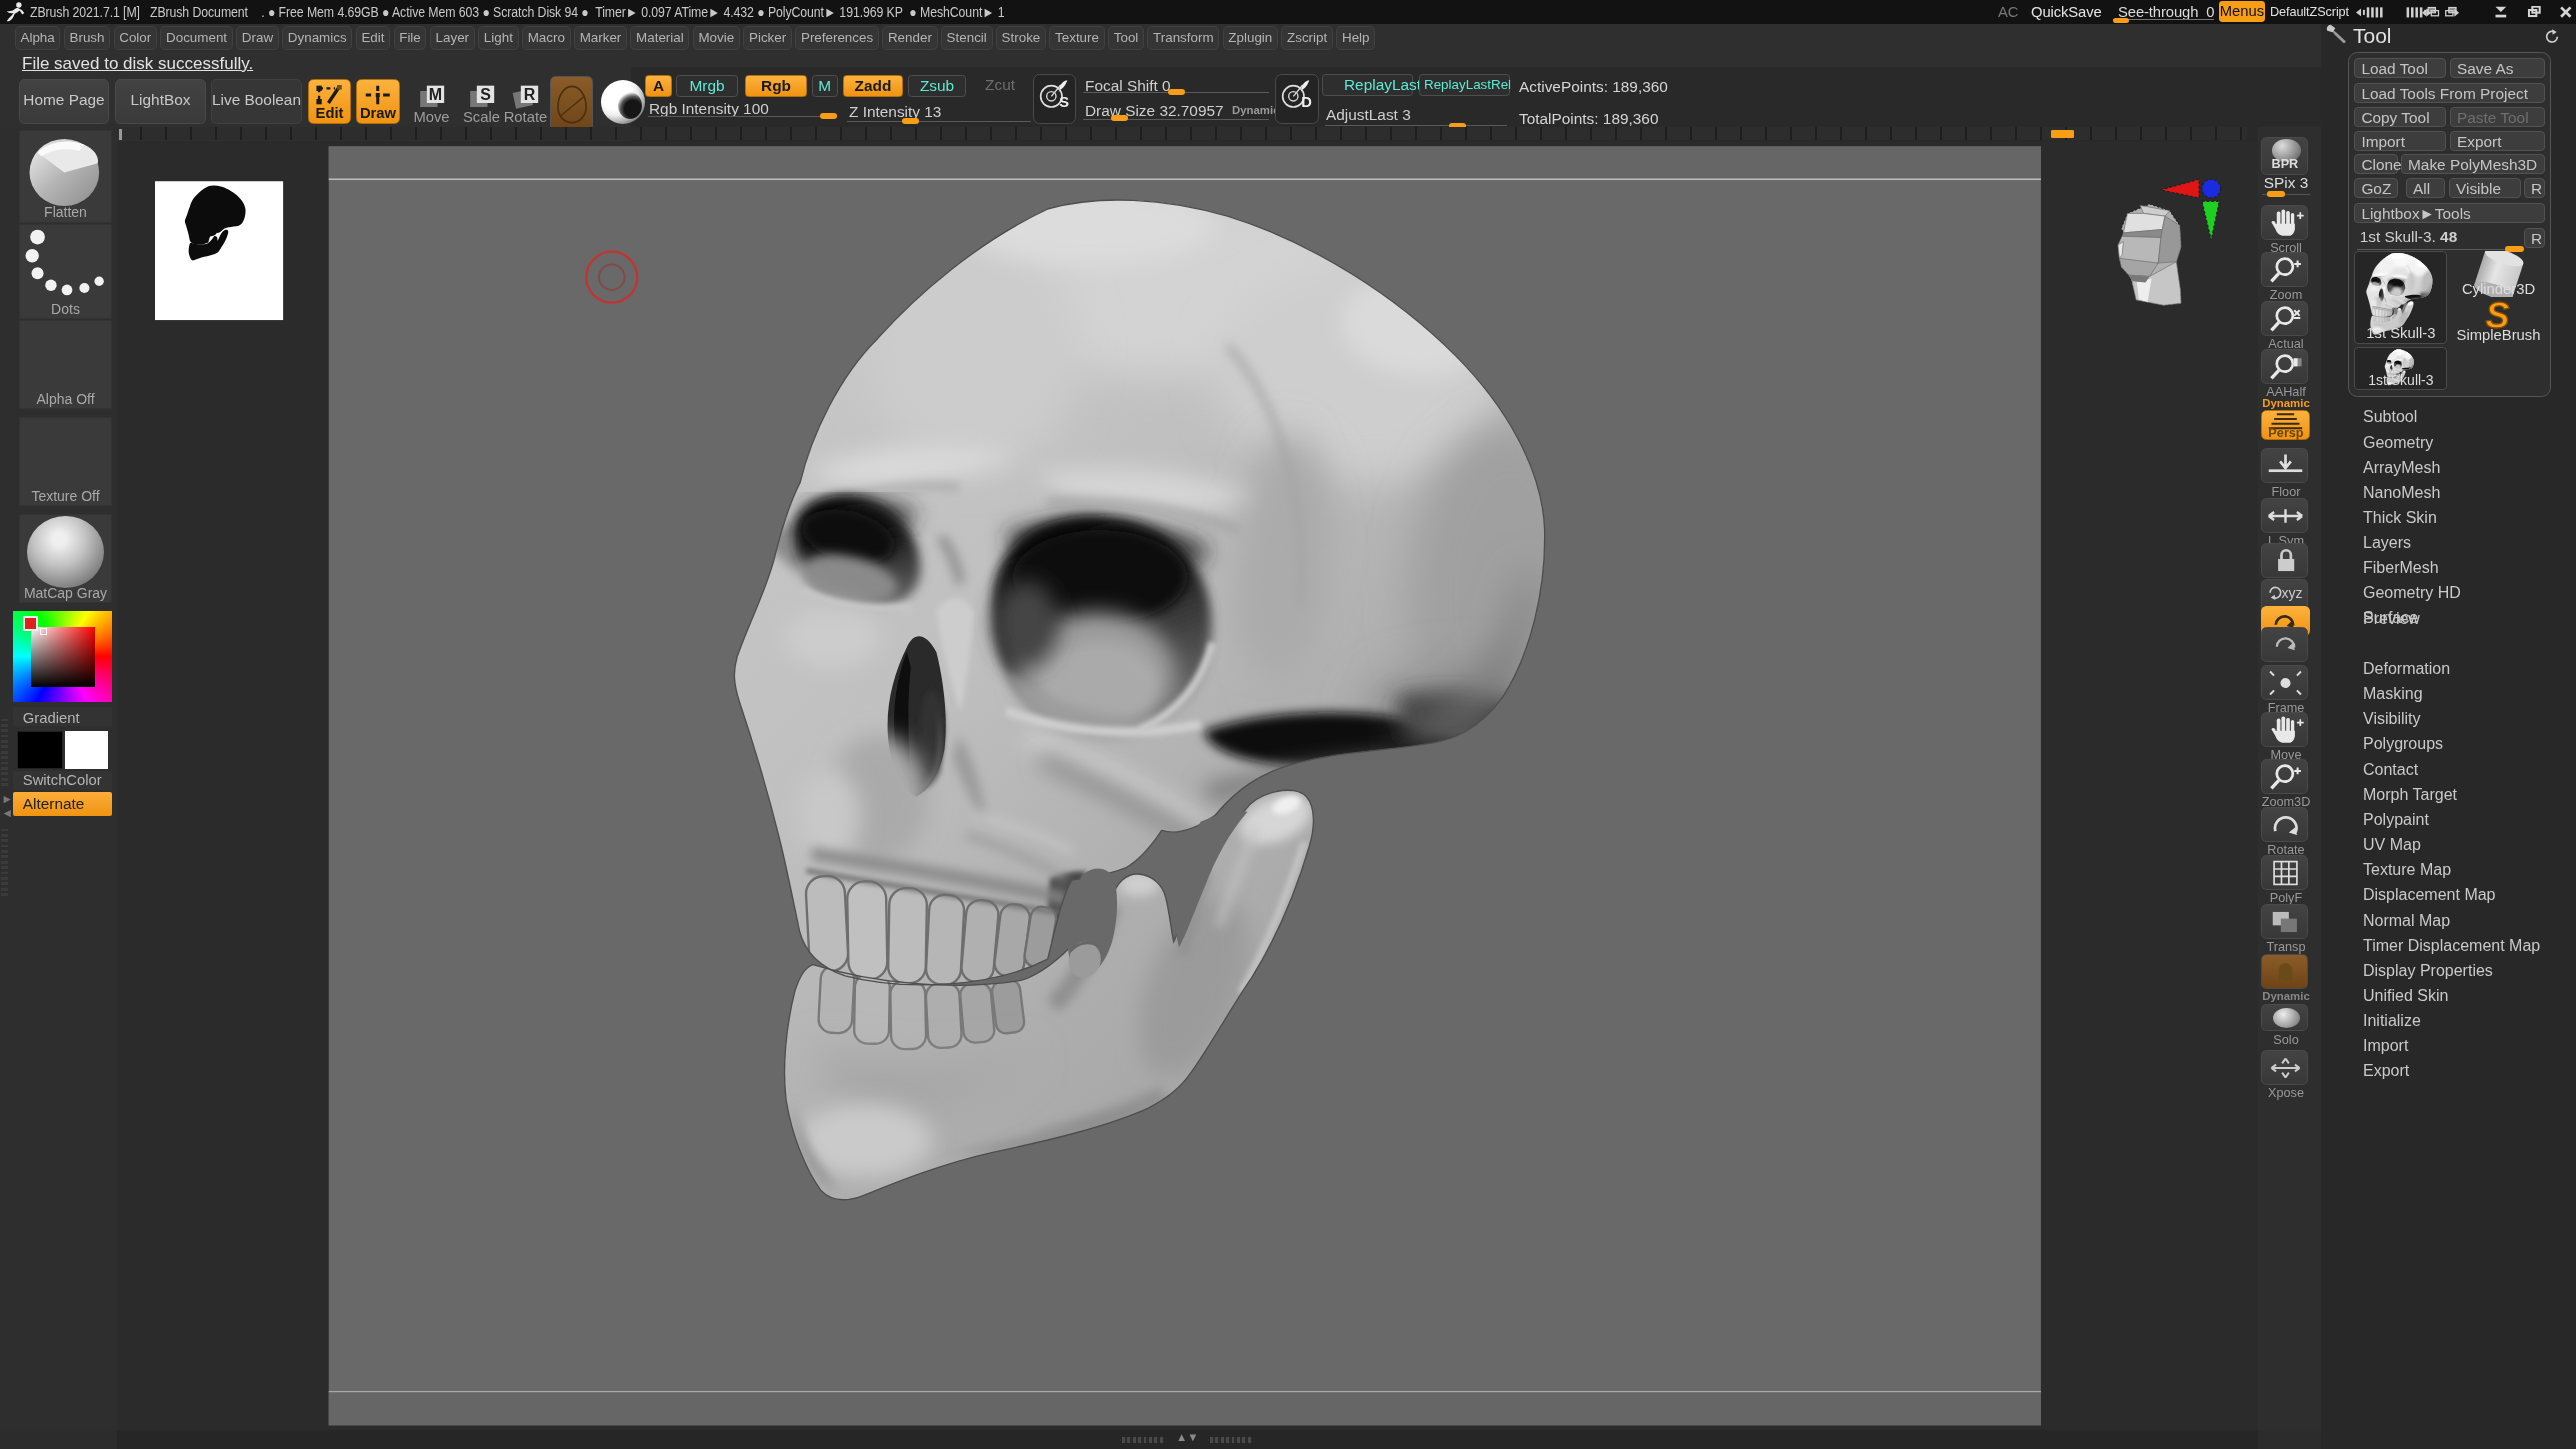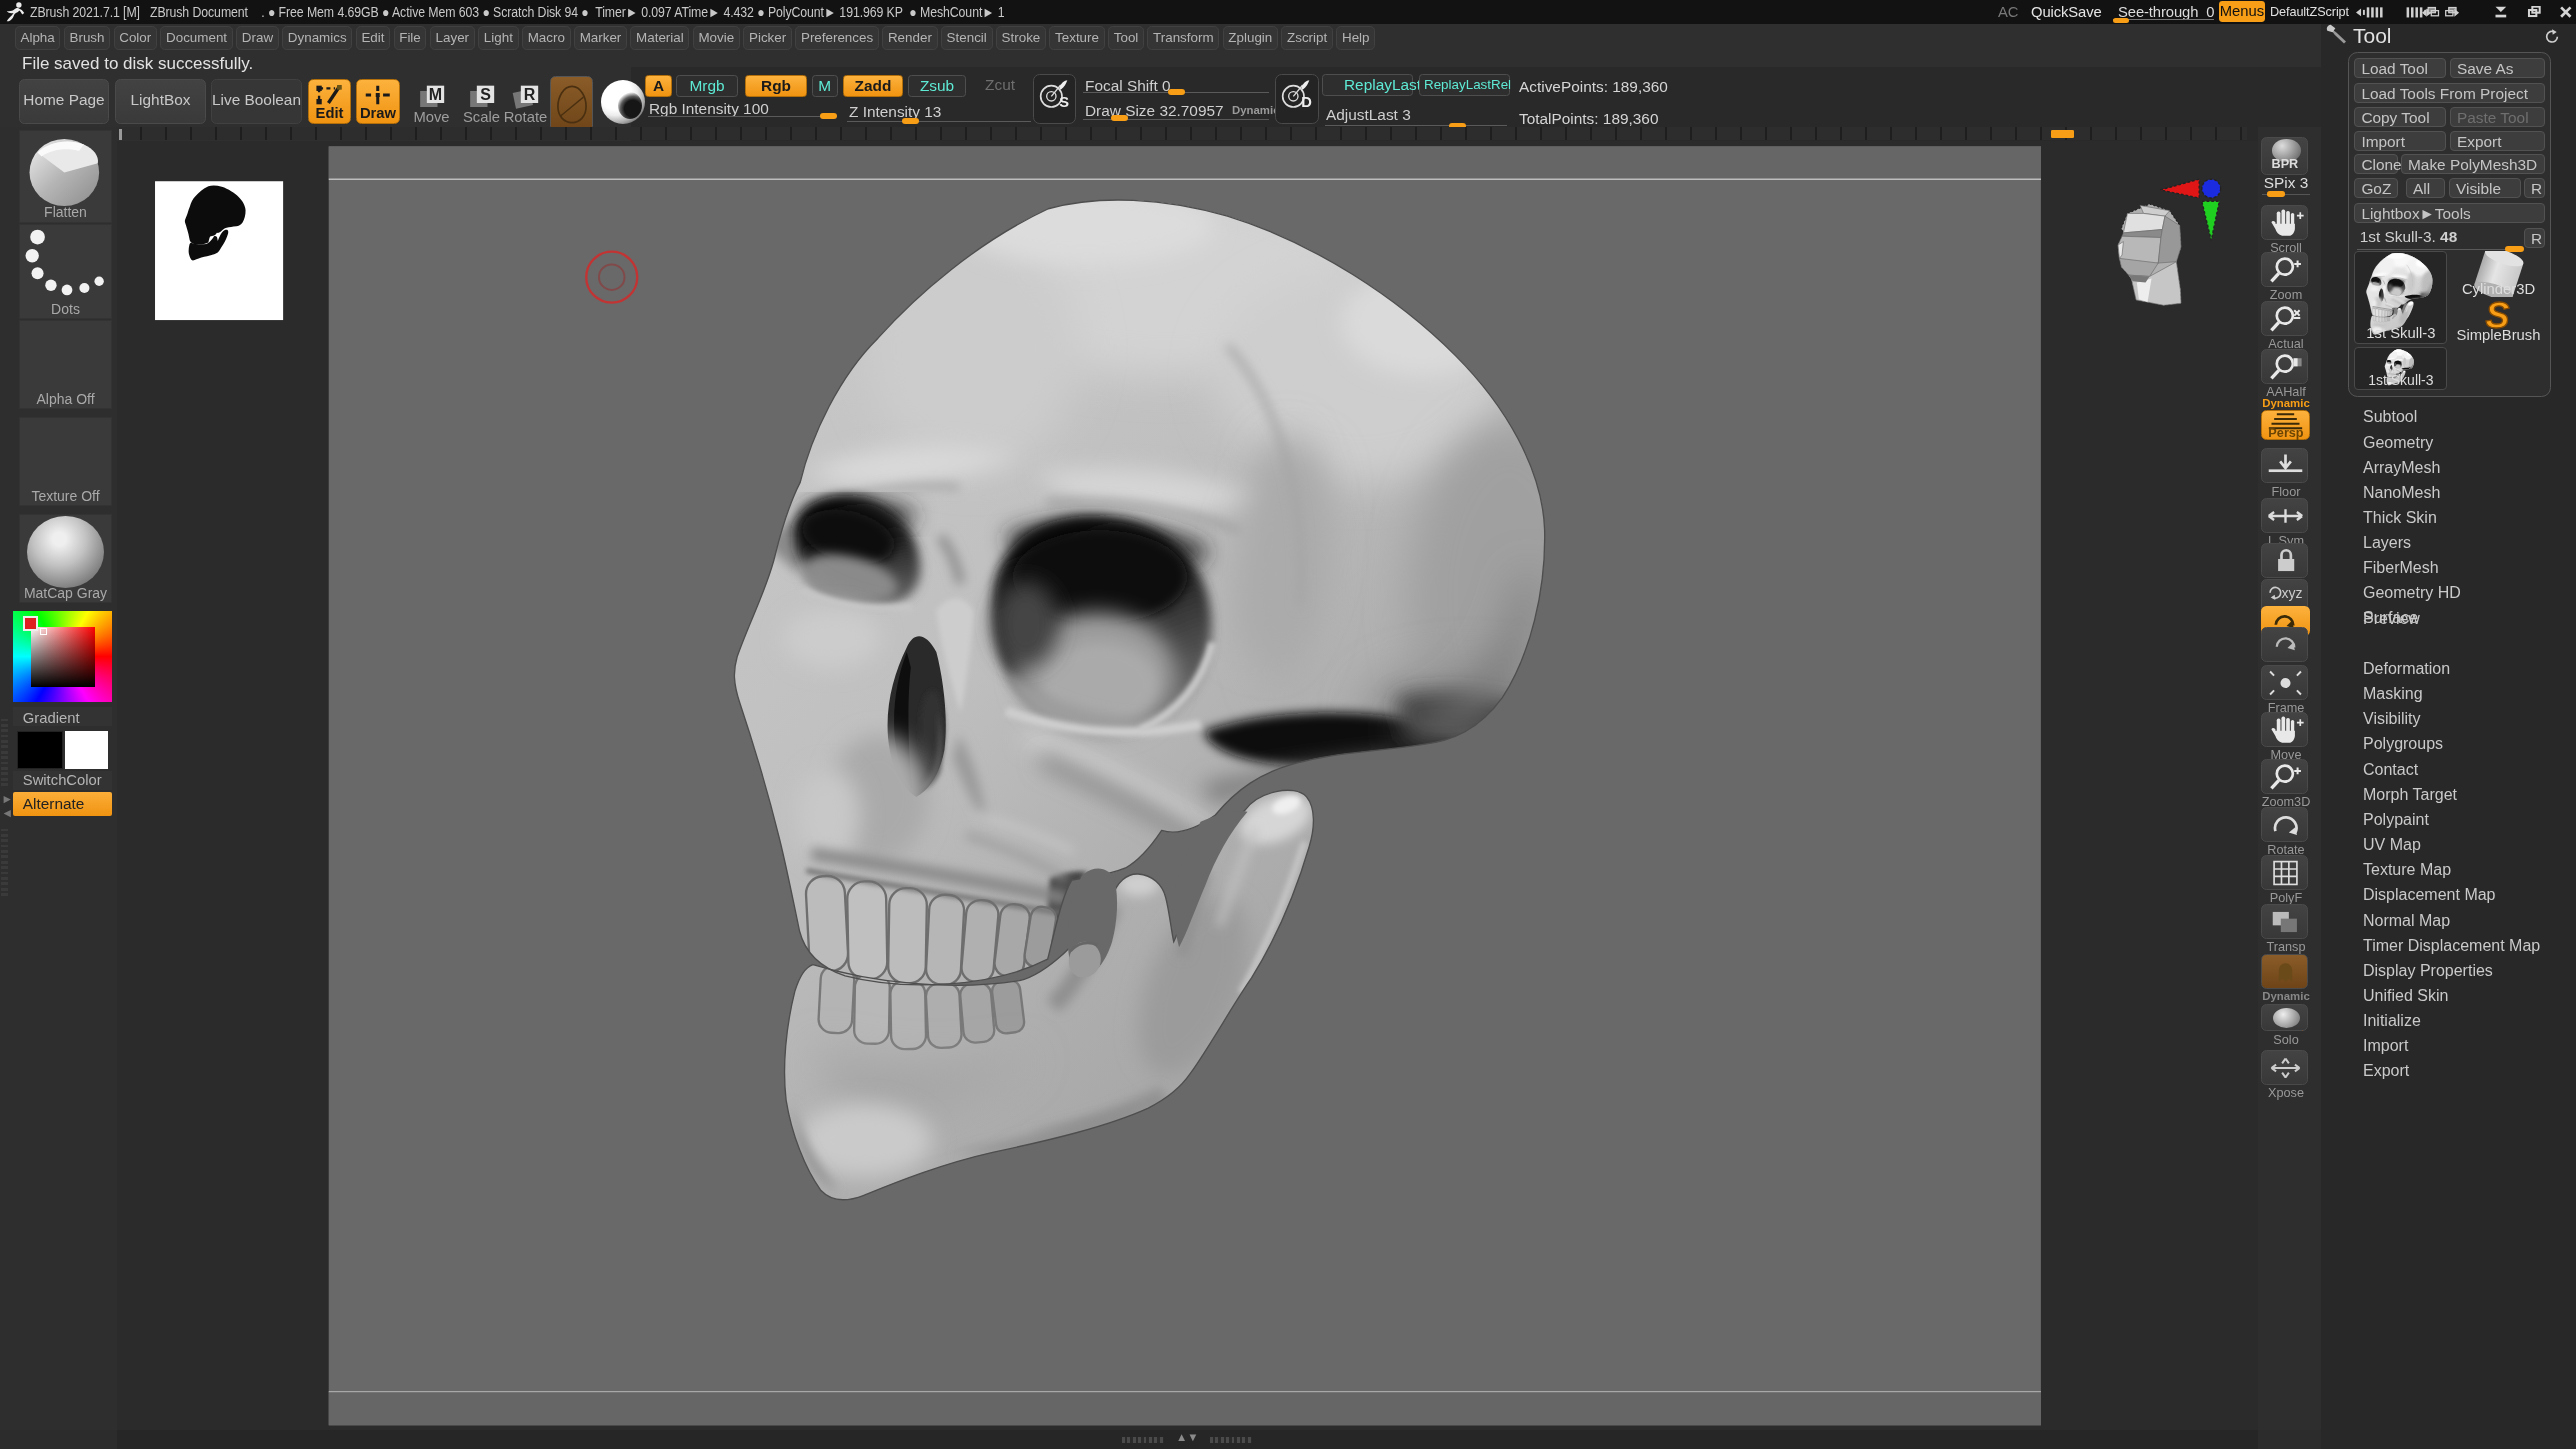--- a/index.html
+++ b/index.html
@@ -8,21 +8,21 @@
   .abs { position:absolute; }
   
   #titlebar { left:0; top:0; width:2576px; height:24px; background:#121212; color:#c9c9c9; }
   #titlebar .t { position:absolute; top:4px; font-size:14px; white-space:nowrap; letter-spacing:-0.1px; }
   #titlebar .t.main { transform:scaleX(0.88); transform-origin:left center; }
   
   #header { left:0; top:24px; width:2576px; height:117px; background:#2f2f2f; }
   #menubar { position:absolute; left:14.8px; top:2px; height:28px; white-space:nowrap; }
   .mi { display:inline-block; font-size:13.4px; color:#b4b4b4; background:#353535;
         border:0.7px solid #414141; border-radius:4.7px; padding:3.4px 4.7px 4px; margin-right:3.4px; }
-  #savedmsg { position:absolute; left:22px; top:29.5px; font-size:17px; color:#e2e2e2; }
+  #savedmsg { position:absolute; left:22px; top:29.5px; font-size:17px; color:#e2e2e2;text-decoration:underline; }
   #toolbarDark { position:absolute; left:631px; top:43px; width:1945px; height:74px; background:#292929; }
   .tbtn { position:absolute; top:55px; white-space:nowrap; height:45px; background:linear-gradient(#424242,#3a3a3a);
           border:0.7px solid #4a4a4a; border-radius:5.4px; color:#c8c8c8; font-size:15.4px;
           text-align:center; }
   .tbtn span { position:relative; top:11.4px; }
   .obtn { position:absolute; background:linear-gradient(#fcb23d,#f09311); border:0.7px solid #b36f0a;
           border-radius:5.4px; color:#1a1a1a; text-align:center; }
   .flaticon { position:absolute; color:#9d9d9d; font-size:14.8px; text-align:center; }
   .sbtn { position:absolute; height:21.5px; font-size:15.4px; color:#5eead4; background:#2e2e2e;
           border:0.7px solid #4e4e4e; border-radius:3.4px; text-align:center; line-height:20px; }

